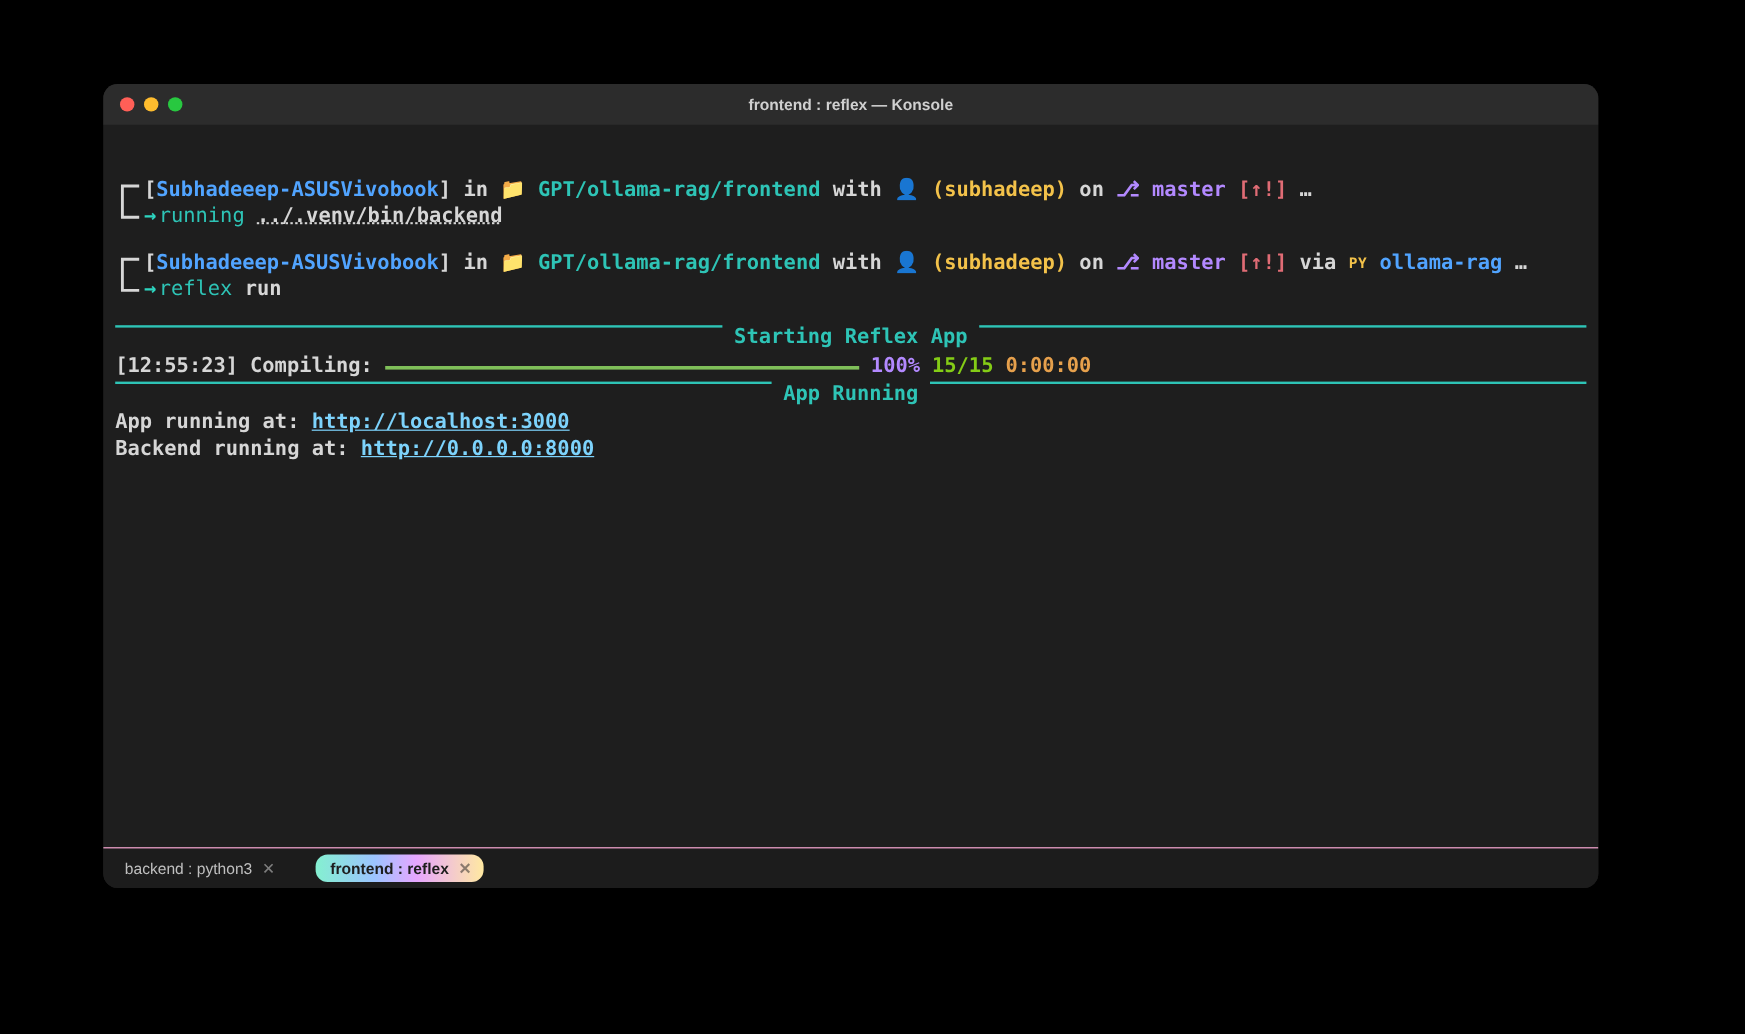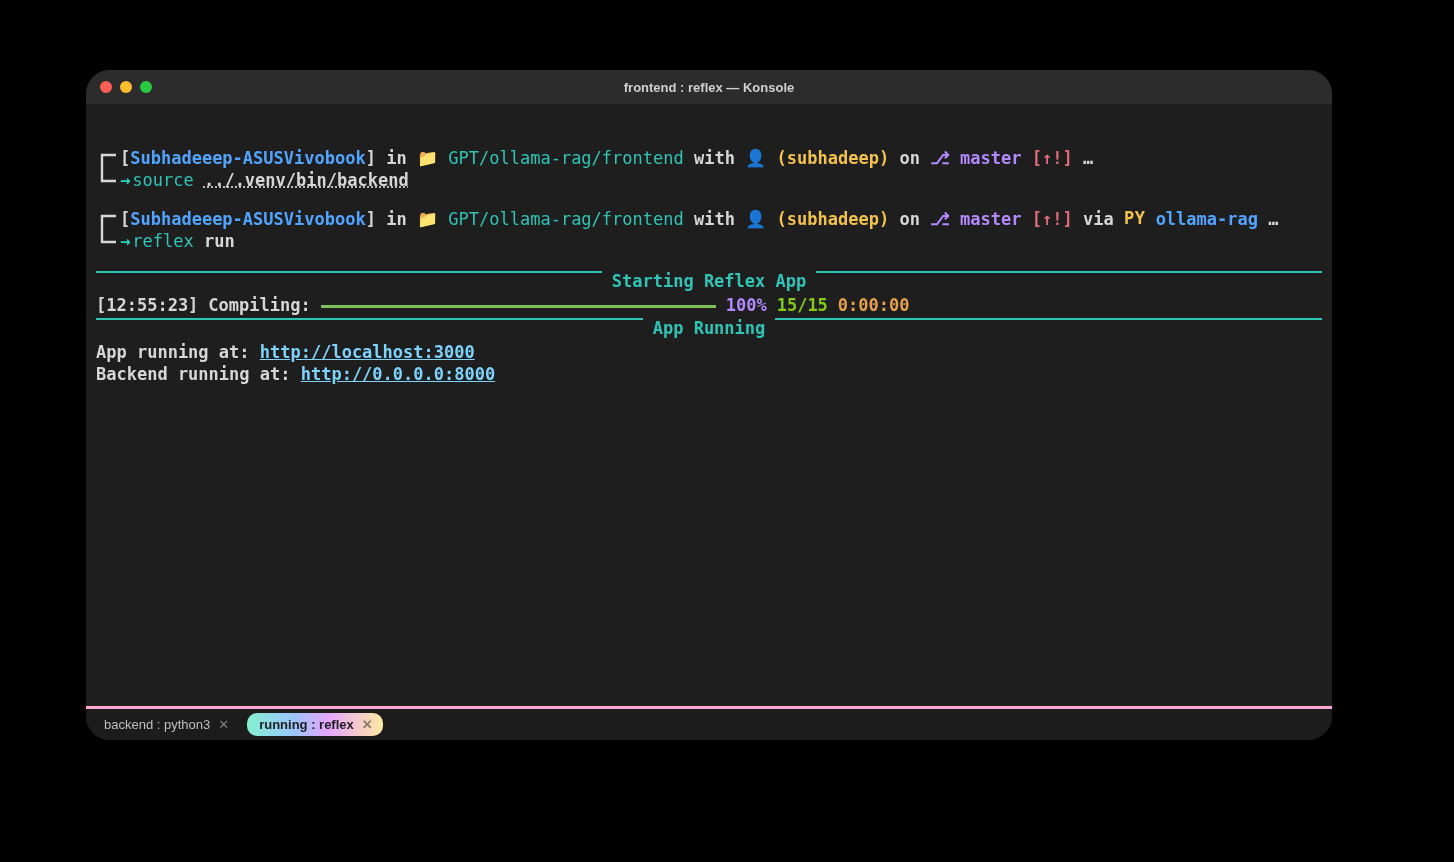--- a/index.html
+++ b/index.html
@@ -9,21 +9,21 @@
     background: #000;
     font-family: "Menlo", "Consolas", "DejaVu Sans Mono", monospace;
     font-size: 17px;
     -webkit-font-smoothing: antialiased;
   }
   .window {
     position: absolute;
     left: 86px; top: 70px;
     width: 1246px; height: 670px;
     background: #1e1e1e;
-    border-radius: 24px;
+    border-radius: 12px;
     overflow: hidden;
     box-shadow: 0 20px 60px rgba(0,0,0,.6);
     display: flex; flex-direction: column;
   }
   .titlebar {
     height: 34px;
     background: #2c2c2c;
     display: flex; align-items: center;
     position: relative;
     flex-shrink: 0;
@@ -44,24 +44,24 @@
     flex: 1 1 auto;
     padding: 22px 10px 0 10px;
     color: #d6d6d6;
     line-height: 1.28;
     white-space: pre;
     overflow: hidden;
   }
   .tabbar {
     height: 34px;
     background: #1c1c1c;
-    border-top: 3px solid #f9a8d4;
+    border-top: 1px solid #f9a8d4;
     display: flex; align-items: center;
     padding: 0 6px;
-    gap: 8px;
+    gap: 24px;
     font-family: -apple-system, "Segoe UI", sans-serif;
     font-size: 13px;
     flex-shrink: 0;
   }
   .tab {
     display: flex; align-items: center; gap: 8px;
     padding: 4px 10px 4px 12px;
     border-radius: 10px;
     color: #bfbfbf;
     cursor: pointer;
@@ -69,21 +69,21 @@
   .tab .x { opacity: .6; font-size: 13px; }
   .tab.active {
     background: linear-gradient(90deg,#84f0d0 0%, #9cc4ff 35%, #e6a6ff 60%, #ffe9a1 100%);
     color: #1e1e1e; font-weight: 600;
   }
   .tab.active .x { color: rgba(30,30,30,.5); opacity: 1; }
 
   
   .w  { color:#d6d6d6; font-weight:600; }
   .blue { color:#51a4ff; font-weight:600;margin-top:16px; }
-  .teal { color:#2ec4b6; font-weight:400; }
+  .teal { color:#2ec4b6; font-weight:700; }
   .tealdim { color:#2ec4b6; }
   .yel  { color:#f3c24a; font-weight:600; }
   .purple{ color:#b389ff; font-weight:600; }
   .red  { color:#e06c75; font-weight:600; }
   .pct  { color:#b389ff; font-weight:700;text-align:center; }
   .cnt  { color:#84cc16; font-weight:600; }
   .clk  { color:#e6a04c; font-weight:600; }
   .link { color:#7dd3fc; font-weight:600; text-decoration: underline; }
   .grey { color:#8a8a8a; }
 
@@ -101,50 +101,50 @@
     margin: 2px 0;
   }
   .rule::before, .rule::after {
     content:""; flex:1 1 auto; height:2px; background:#2ec4b6;
   }
 
   .prog-line { display:flex; align-items:center; gap:10px; }
   .bar { flex:0 0 395px; height:3px; background:#7fbf59; position:relative; top:1px; }
 
   .via-badge {
-    display:inline-block; font-size:17px; font-weight:700;
+    display:inline-block; font-size:12px; font-weight:700;
     color:#f3c24a; letter-spacing:.5px; position:relative; top:-1px;
   }
 </style>
 </head>
 <body>
 
 <div class="window">
   <div class="titlebar">
     <div class="traffic">
       <div class="dot red"></div>
       <div class="dot yellow"></div>
       <div class="dot green"></div>
     </div>
     <div class="win-title">frontend : reflex — Konsole</div>
   </div>
 
   <div class="term">
 <span class="prompt-block"><span class="corner"><svg width="22" height="40" viewBox="0 0 22 40">
             <path d="M20 4 H6 V30 H20" fill="none" stroke="#d6d6d6" stroke-width="2.4"></path>
           </svg></span><span class="w">[</span><span class="blue">Subhadeeep-ASUSVivobook</span><span class="w">]</span> <span class="w">in</span> <span>📁</span> <span class="teal">GPT/ollama-rag/frontend</span> <span class="w">with</span> <span class="grey">👤</span> <span class="yel">(<span>subhadeep</span>)</span> <span class="w">on</span> <span class="purple">⎇</span> <span class="purple">master</span> <span class="red">[↑!]</span> <span class="w">…</span>
-<span class="arrow">→</span><span class="tealdim">source</span> <span class="w" style="text-decoration: underline dotted;">../.venv/bin/backend</span></span><span class="prompt-block"><span class="corner"><svg width="22" height="40" viewBox="0 0 22 40">
+<span class="arrow">→</span><span class="tealdim">running</span> <span class="w" style="text-decoration: underline dotted;">../.venv/bin/backend</span></span><span class="prompt-block"><span class="corner"><svg width="22" height="40" viewBox="0 0 22 40">
             <path d="M20 4 H6 V30 H20" fill="none" stroke="#d6d6d6" stroke-width="2.4"></path>
           </svg></span><span class="w">[</span><span class="blue">Subhadeeep-ASUSVivobook</span><span class="w">]</span> <span class="w">in</span> <span>📁</span> <span class="teal">GPT/ollama-rag/frontend</span> <span class="w">with</span> <span class="grey">👤</span> <span class="yel">(<span>subhadeep</span>)</span> <span class="w">on</span> <span class="purple">⎇</span> <span class="purple">master</span> <span class="red">[↑!]</span> <span class="w">via</span> <span class="via-badge">PY</span> <span class="blue">ollama-rag</span> <span class="w">…</span>
 <span class="arrow">→</span><span class="tealdim">reflex</span> <span class="w">run</span></span><div class="rule"><span>Starting Reflex App</span></div><div class="prog-line"><span class="w">[12:55:23]</span> <span class="w">Compiling:</span><span class="bar"></span><span class="pct">100%</span><span class="cnt">15/15</span><span class="clk">0:00:00</span></div><div class="rule"><span>App Running</span></div><div><span class="w">App running at: </span><span class="link">http://localhost:3000</span></div><div><span class="w">Backend running at: </span><span class="link">http://0.0.0.0:8000</span></div>
   </div>
 
   <div class="tabbar">
     <div class="tab">
       <span>backend : python3</span>
       <span class="x">✕</span>
     </div>
     <div class="tab active">
-      <span>running : reflex</span>
+      <span>frontend : reflex</span>
       <span class="x">✕</span>
     </div>
   </div>
 </div>
 
 </body></html>

